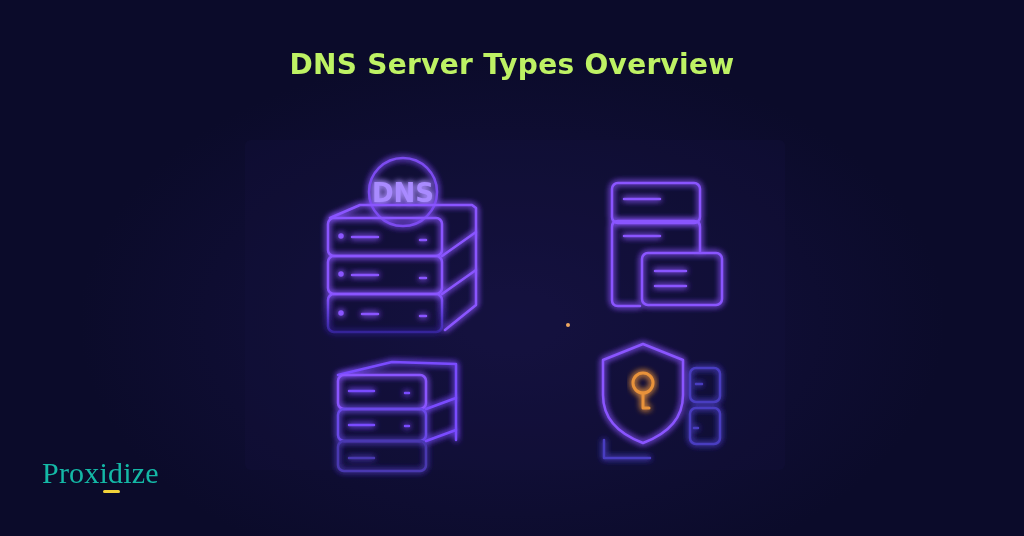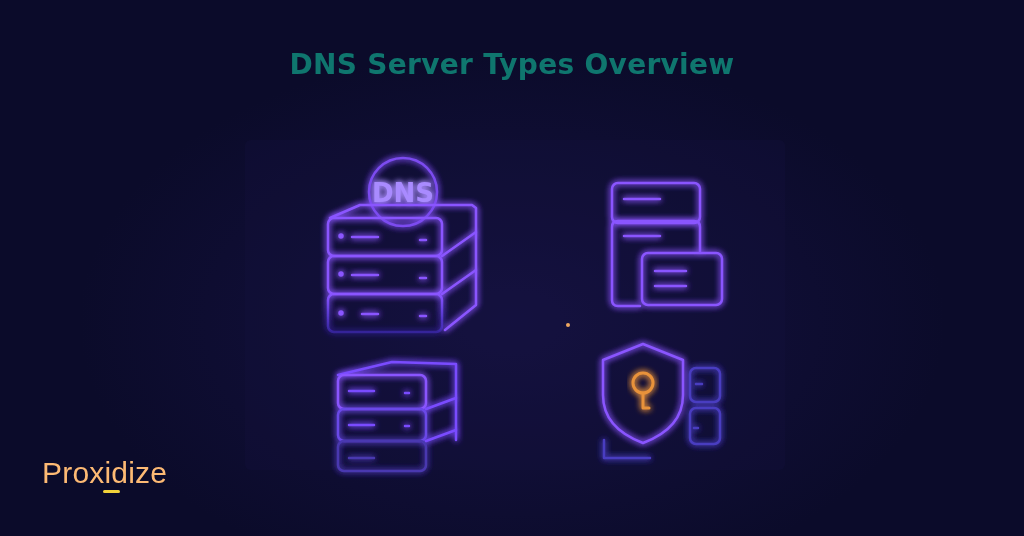--- a/index.html
+++ b/index.html
@@ -15,27 +15,27 @@
       radial-gradient(ellipse at 50% 60%, rgba(40,30,110,0.35) 0%, rgba(11,11,42,0) 60%),
       #0b0b2a;
   }
   .panel {
     position:absolute; left:245px; top:140px; width:540px; height:330px;
     background:rgba(20,18,60,0.35);
     border-radius:6px;
   }
   .title {
     position:absolute; left:0; right:0; top:48px; text-align:center;
-    color:#0f766e; font-size:28px; font-weight:600; letter-spacing:0.3px;
+    color:#bef264; font-size:28px; font-weight:600; letter-spacing:0.3px;
     font-family:"DejaVu Sans", sans-serif;
   }
   .illus { position:absolute; left:0; top:0; width:1024px; height:536px; }
   .logo {
     position:absolute; left:42px; top:456px;
-    color:#fdba74; font-size:30px; font-family:Liberation Sans, sans-serif;
+    color:#14b8a6; font-size:30px; font-family:Liberation Serif, serif;
     letter-spacing:0.2px;
   }
   .logo-underline {
     position:absolute; left:103px; top:490px; width:17px; height:3px;
     background:#f2d23a; border-radius:2px;
   }
   svg .glow { filter:url(#glow); }
 </style>
 </head>
 <body>

